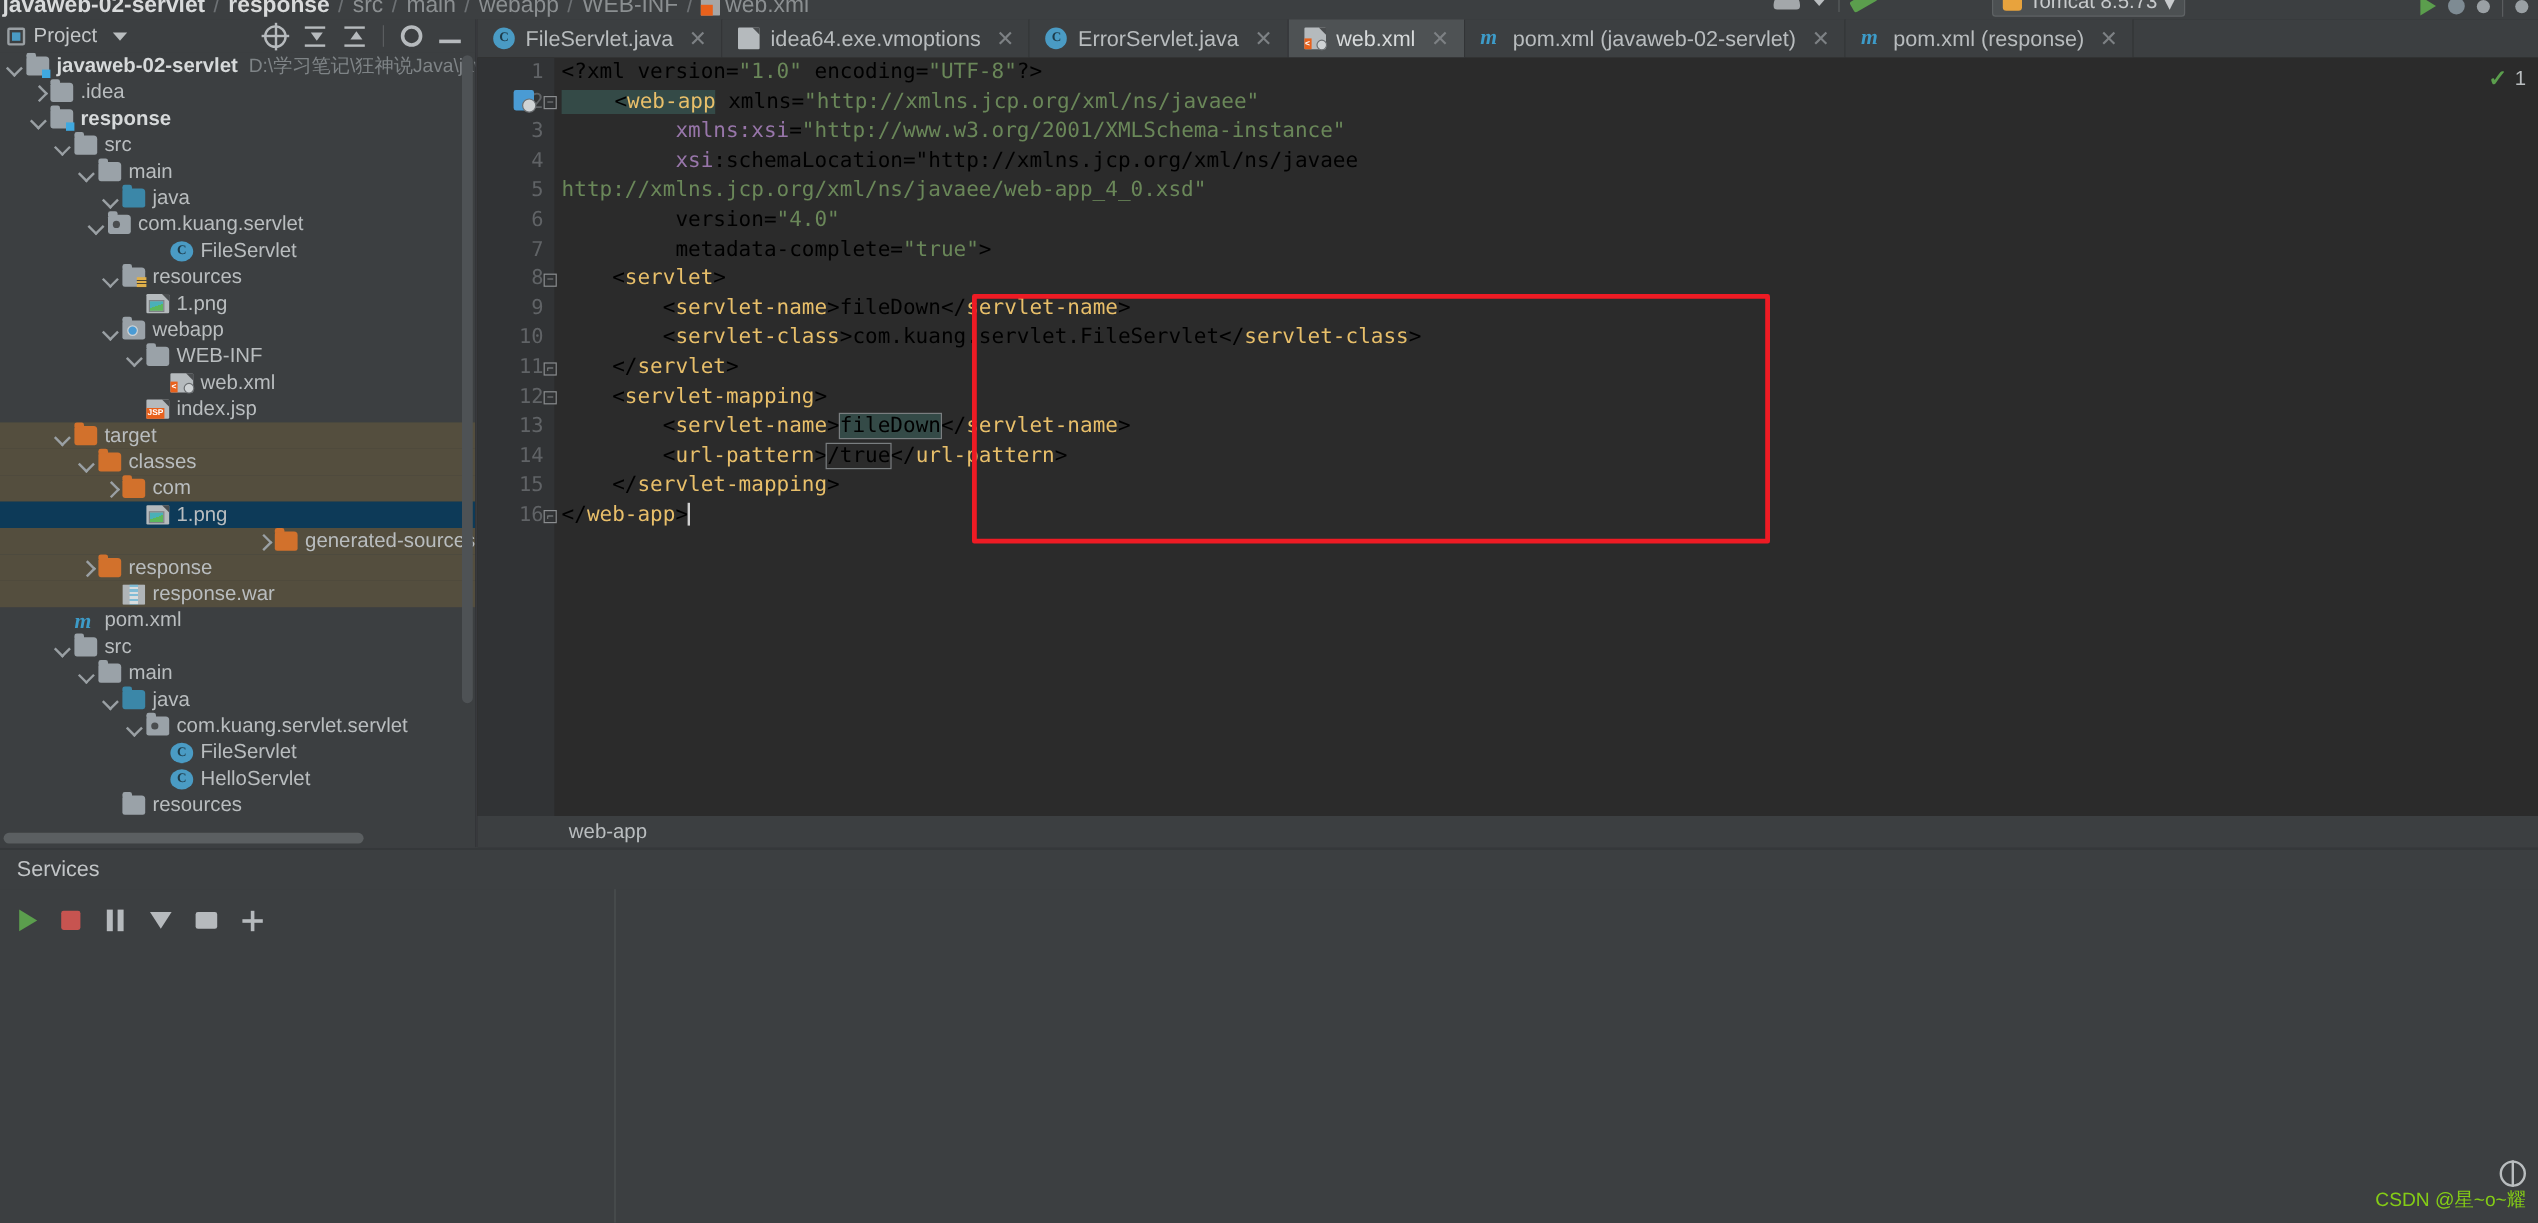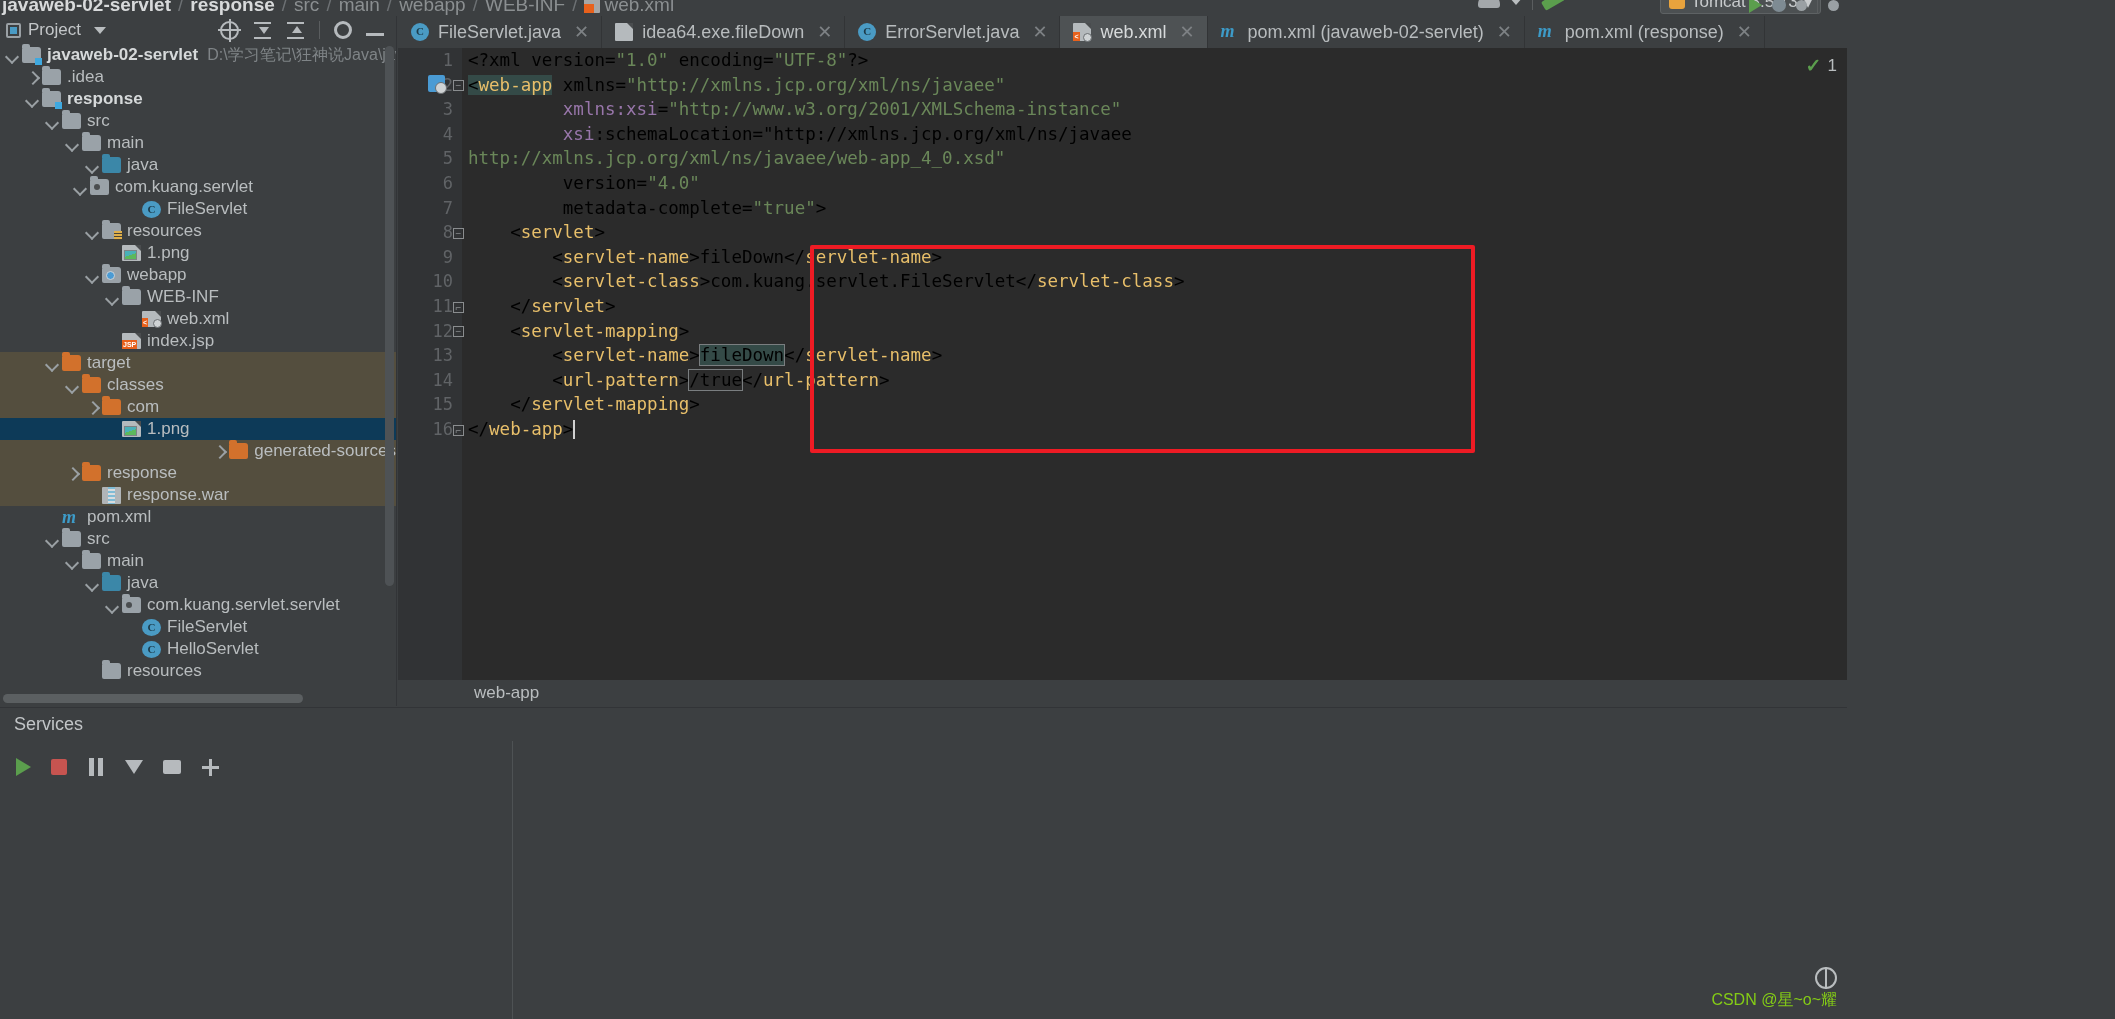--- a/index.html
+++ b/index.html
@@ -2,21 +2,21 @@
 <html><head>
 <meta charset="utf-8">
 <style>
   * { box-sizing: border-box; margin:0; padding:0; }
   html,body {
     width:2115px; height:1019px;
     background:#3c3f41;
     font-family:"Liberation Sans", sans-serif;
     overflow:hidden;
   }
-  #root { position:relative; width:1847px; height:1019px; }
+  #root { position:relative; width:2115px; height:1019px; }
 
   
   .breadcrumb-strip{
     position:absolute; left:0; top:-6px; width:2115px; height:22px;
     background:#3c3f41; display:flex; align-items:center;
     padding-left:2px; overflow:hidden; font-size:19px;
   }
   .bc-item{ color:#a9b7c6; white-space:nowrap; }
   .bc-item.bold{ font-weight:bold; color:#d8dadb; }
   .bc-item.dim{ color:#8b8f91; }
@@ -223,21 +223,21 @@
     line-height:9px; text-align:center;
   }
   .code-lines{
     position:absolute; left:70px; top:0; right:40px; bottom:0;
     font-family:"DejaVu Sans Mono", monospace; font-size:17.5px;
   }
   .cline{ height:24.6px; line-height:24.6px; white-space:pre; }
   .tagn{ color:#e8bf6a; }
   .val{ color:#6a8759; }
   .ns{ color:#9876aa; }
-  .hl-tag{ background:#344a47; }
+  .hl-tag{ background:#344a47;padding-left:44px; }
   .ident-hl{ background:#344a47; }
   .box-hl{ outline:1px solid #7a7e80; }
 
   .redbox{
     position:absolute; border:4px solid #ee1b24; border-radius:2px;
     pointer-events:none;
   }
 
   .bookmark{
     position:absolute; left:30px; width:17px;height:17px;border-radius:2px;
@@ -532,21 +532,21 @@
   <div class="editor-wrap">
 
     <div class="tabbar" id="tabbar">
         <div class="tab">
           <span class="tab-ico i-class">C</span>
           <span>FileServlet.java</span>
           <span class="xclose">✕</span>
         </div>
         <div class="tab">
           <span class="tab-ico i-file"></span>
-          <span>idea64.exe.fileDown</span>
+          <span>idea64.exe.vmoptions</span>
           <span class="xclose">✕</span>
         </div>
         <div class="tab">
           <span class="tab-ico i-class">C</span>
           <span>ErrorServlet.java</span>
           <span class="xclose">✕</span>
         </div>
         <div class="tab active">
           <span class="tab-ico i-file">
             <span class="i-xmlglobe"></span>

